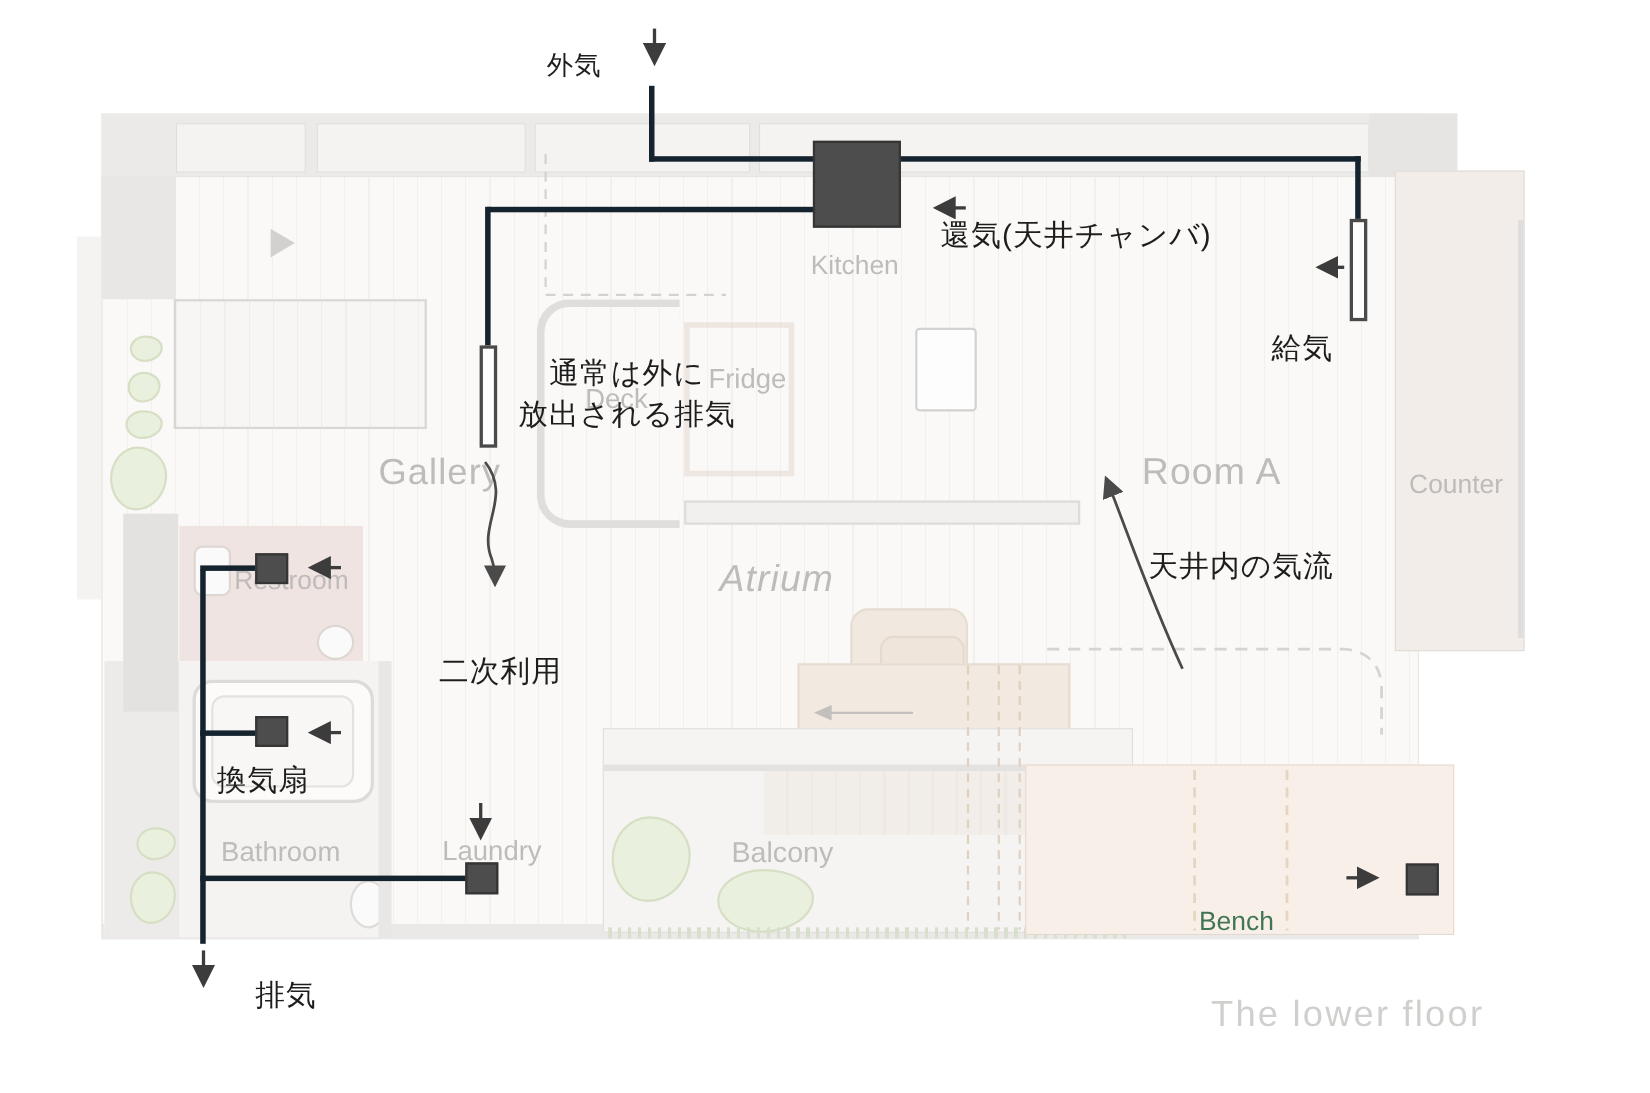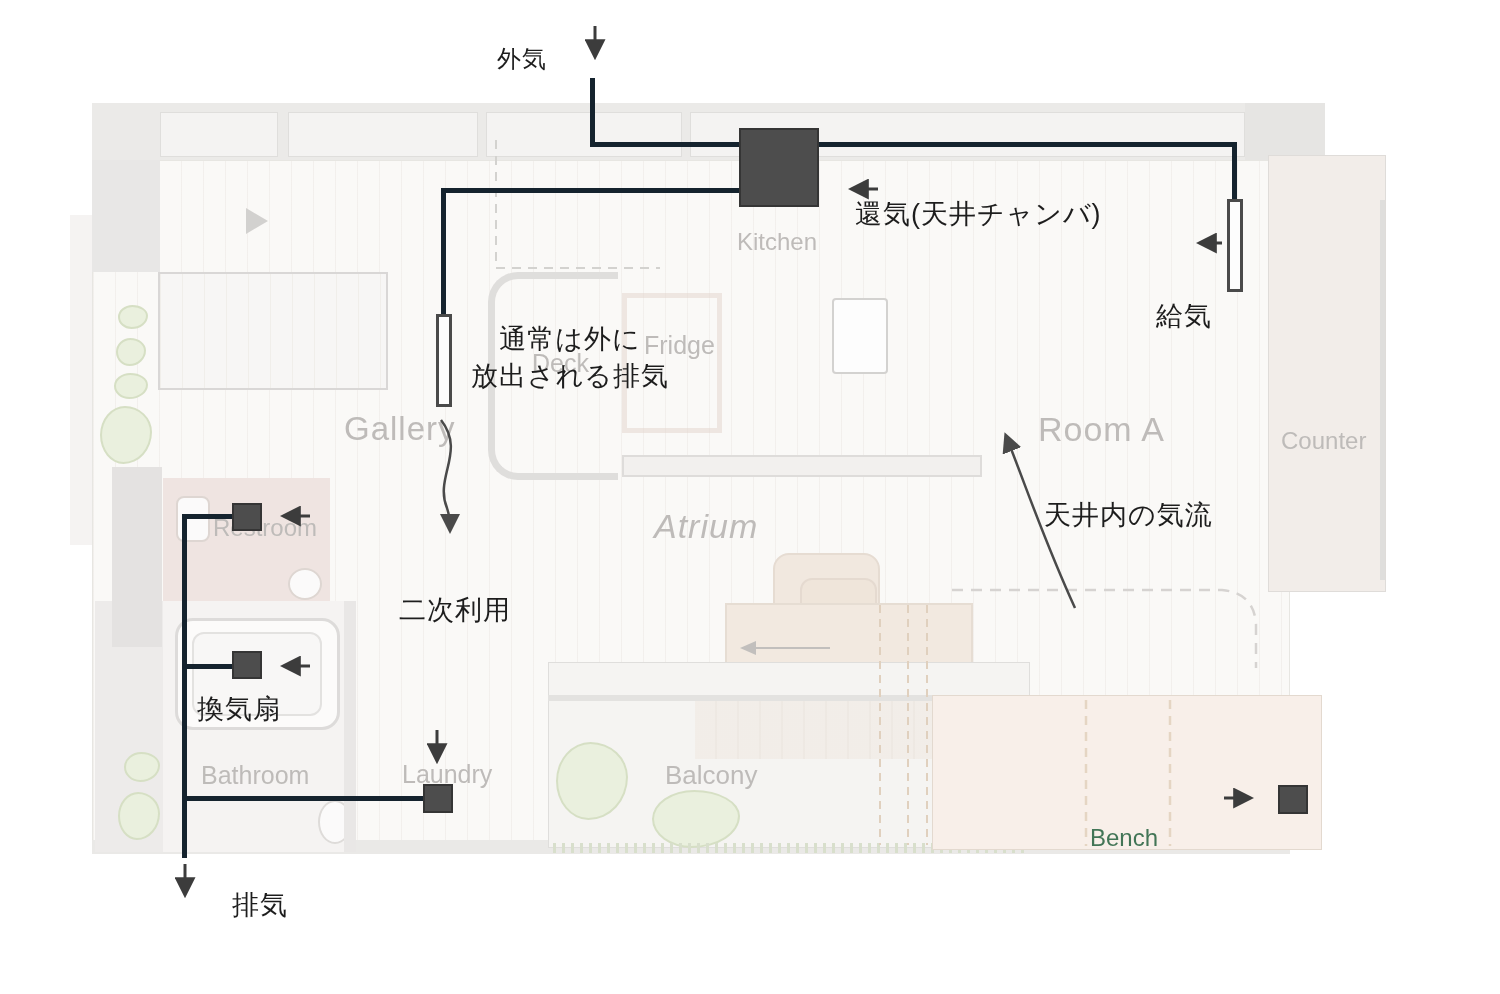--- a/index.html
+++ b/index.html
@@ -101,20 +101,21 @@
     <div class="planlabel" style="left:644px;top:331px;font-size:25px;">Fridge</div>
     <div class="planlabel" style="left:532px;top:349px;font-size:25px;">Deck</div>
     <div class="planlabel" style="left:654px;top:507px;font-size:34px;letter-spacing:1px;font-style:italic;">Atrium</div>
     <div class="planlabel" style="left:1038px;top:410px;font-size:34px;letter-spacing:1px;">Room A</div>
     <div class="planlabel" style="left:1281px;top:427px;">Counter</div>
     <div class="planlabel" style="left:213px;top:514px;">Restroom</div>
     <div class="planlabel" style="left:201px;top:761px;font-size:25px;">Bathroom</div>
     <div class="planlabel" style="left:402px;top:760px;font-size:25px;">Laundry</div>
     <div class="planlabel" style="left:665px;top:760px;font-size:26px;">Balcony</div>
     <div class="planlabel" style="left:1090px;top:798px;color:#14532d;margin-top:26px;">Bench</div>
+    <div class="planlabel" style="left:1101px;top:903px;font-size:33px;letter-spacing:2px;color:#c6c4c1;">The lower floor</div>
   </div>
 
   <div class="overlay">
 
     <div class="duct" style="left:590px;top:78px;width:5px;height:69px;"></div>
     <div class="duct" style="left:590px;top:142px;width:647px;height:5px;"></div>
     <div class="duct" style="left:1232px;top:142px;width:5px;height:60px;"></div>
     <div class="duct" style="left:443px;top:188px;width:300px;height:5px;"></div>
     <div class="duct" style="left:441px;top:188px;width:5px;height:129px;"></div>
     <div class="duct" style="left:182px;top:518px;width:5px;height:340px;"></div>

